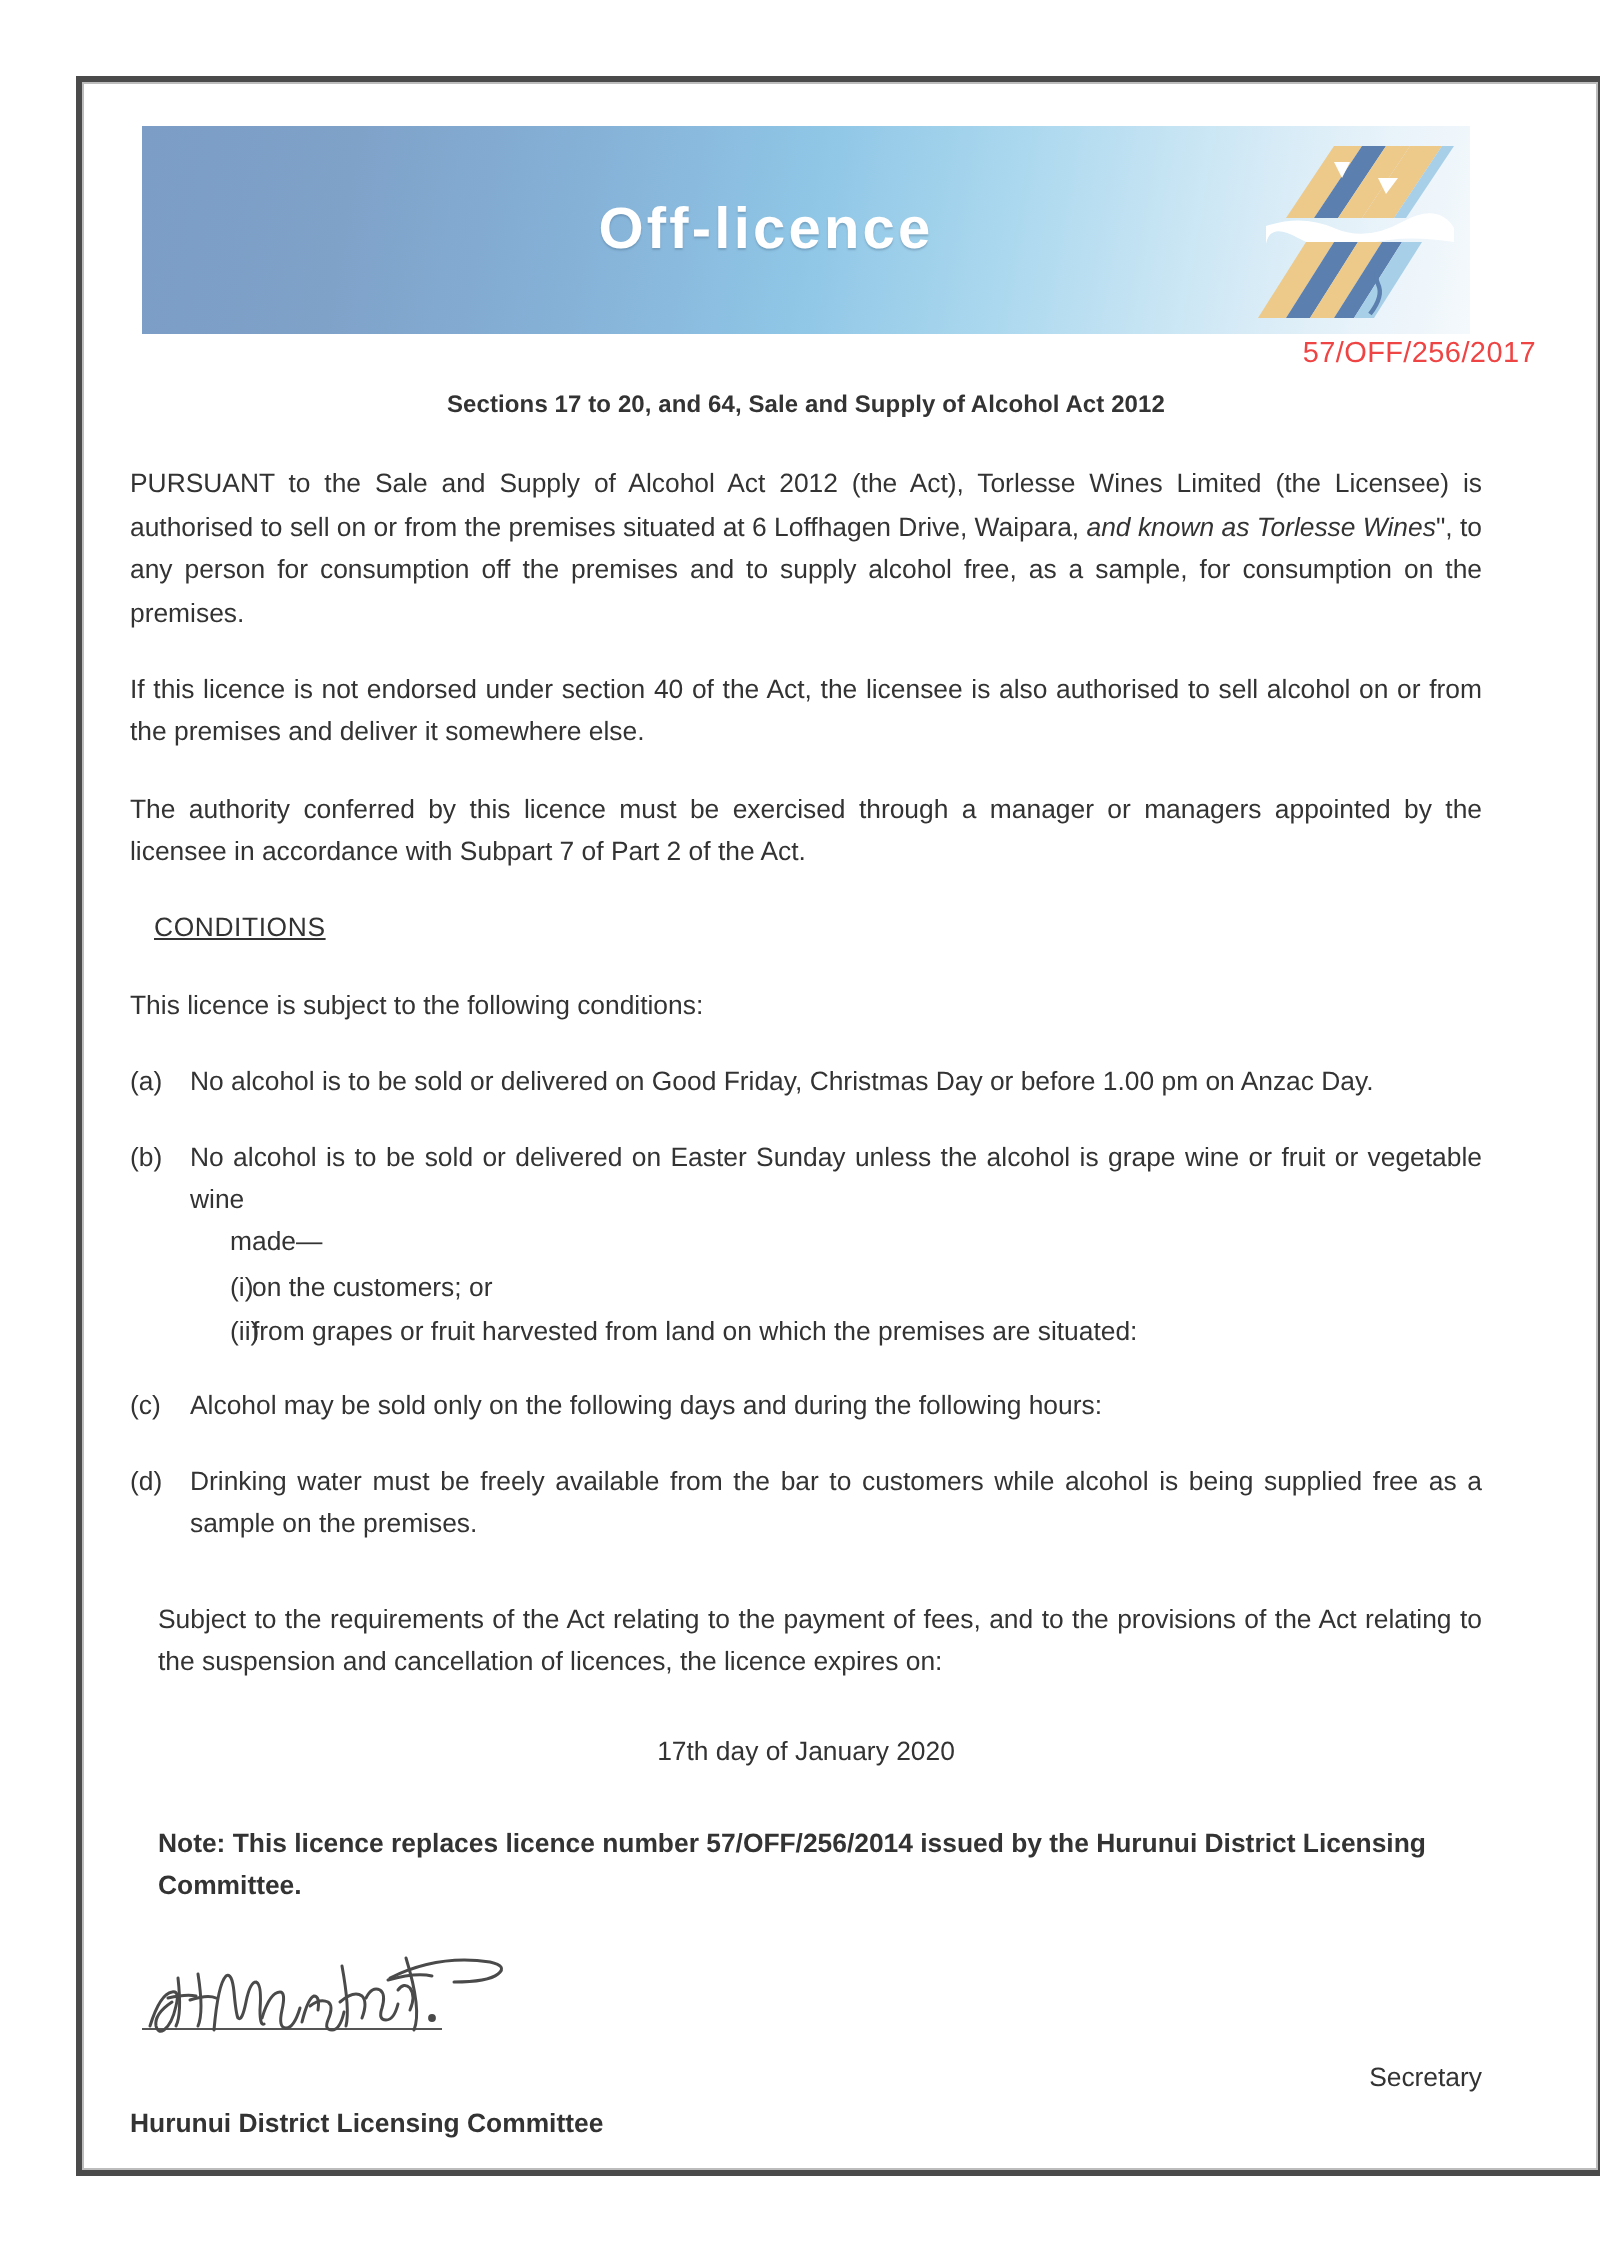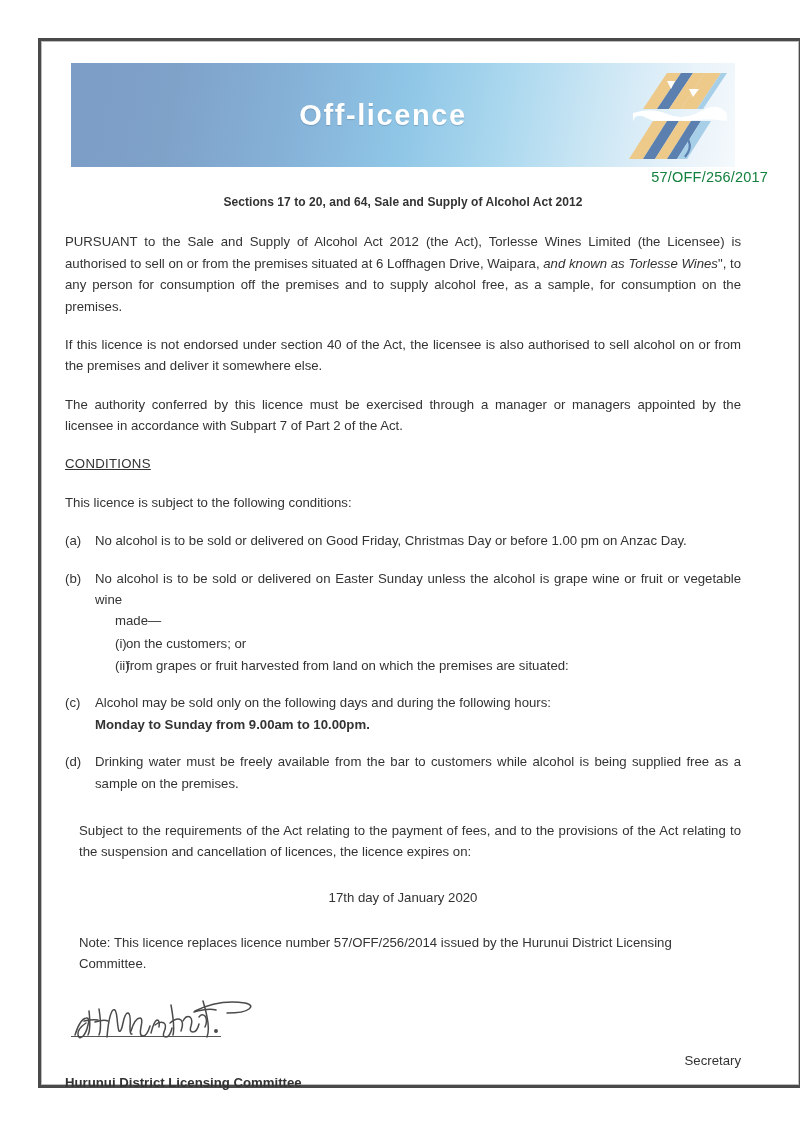--- a/index.html
+++ b/index.html
@@ -71,21 +71,21 @@
     width: 104px;
     height: 96px;
   }
 
   
   .licence-no {
     position: absolute;
     top: 128px;
     right: 31px;
     font-size: 14.5px;
-    color: #15803d;
+    color: #ef4444;
     letter-spacing: .2px;
   }
 
   
   .doc-body {
     position: absolute;
     left: 24px;
     top: 152px;
     width: 676px;
     font-size: 13.2px;
@@ -100,21 +100,21 @@
     letter-spacing: .05px;
   }
   p.para {
     margin: 0 0 17px 0;
     text-align: justify;
   }
   .italic { font-style: italic; }
   .underline { text-decoration: underline; }
 
   .conditions-head {
-    margin: 4px 0 17px 0;
+    margin: 4px 0 17px 12px;
     text-decoration: underline;
     letter-spacing: .3px;
   }
 
   
   .cond {
     display: flex;
     margin: 0 0 16px 0;
   }
   .cond .marker {
@@ -144,20 +144,21 @@
     margin: 26px 0 0 14px;
     width: 662px;
     text-align: justify;
   }
   .expiry {
     text-align: center;
     margin: 24px 0 0 0;
   }
   .note {
     margin: 24px 0 0 14px;
+    font-weight: bold;
   }
   .dated {
     margin: 38px 0 0 0;
   }
 
   
   .sig-block {
     margin-top: 20px;
     position: relative;
   }
@@ -249,21 +250,20 @@
           <div class="marker">(ii)</div>
           <div class="content">from grapes or fruit harvested from land on which the premises are situated:</div>
         </div>
       </div>
     </div>
 
     <div class="cond">
       <div class="marker">(c)</div>
       <div class="content">
         <div>Alcohol may be sold only on the following days and during the following hours:</div>
-        <div class="bold-line">Monday to Sunday from 9.00am to 10.00pm.</div>
       </div>
     </div>
 
     <div class="cond">
       <div class="marker">(d)</div>
       <div class="content">Drinking water must be freely available from the bar to customers while alcohol is being supplied free as a sample on the premises.</div>
     </div>
 
     <p class="closing">Subject to the requirements of the Act relating to the payment of fees, and to the provisions of the Act relating to the suspension and cancellation of licences, the licence expires on:</p>
 

